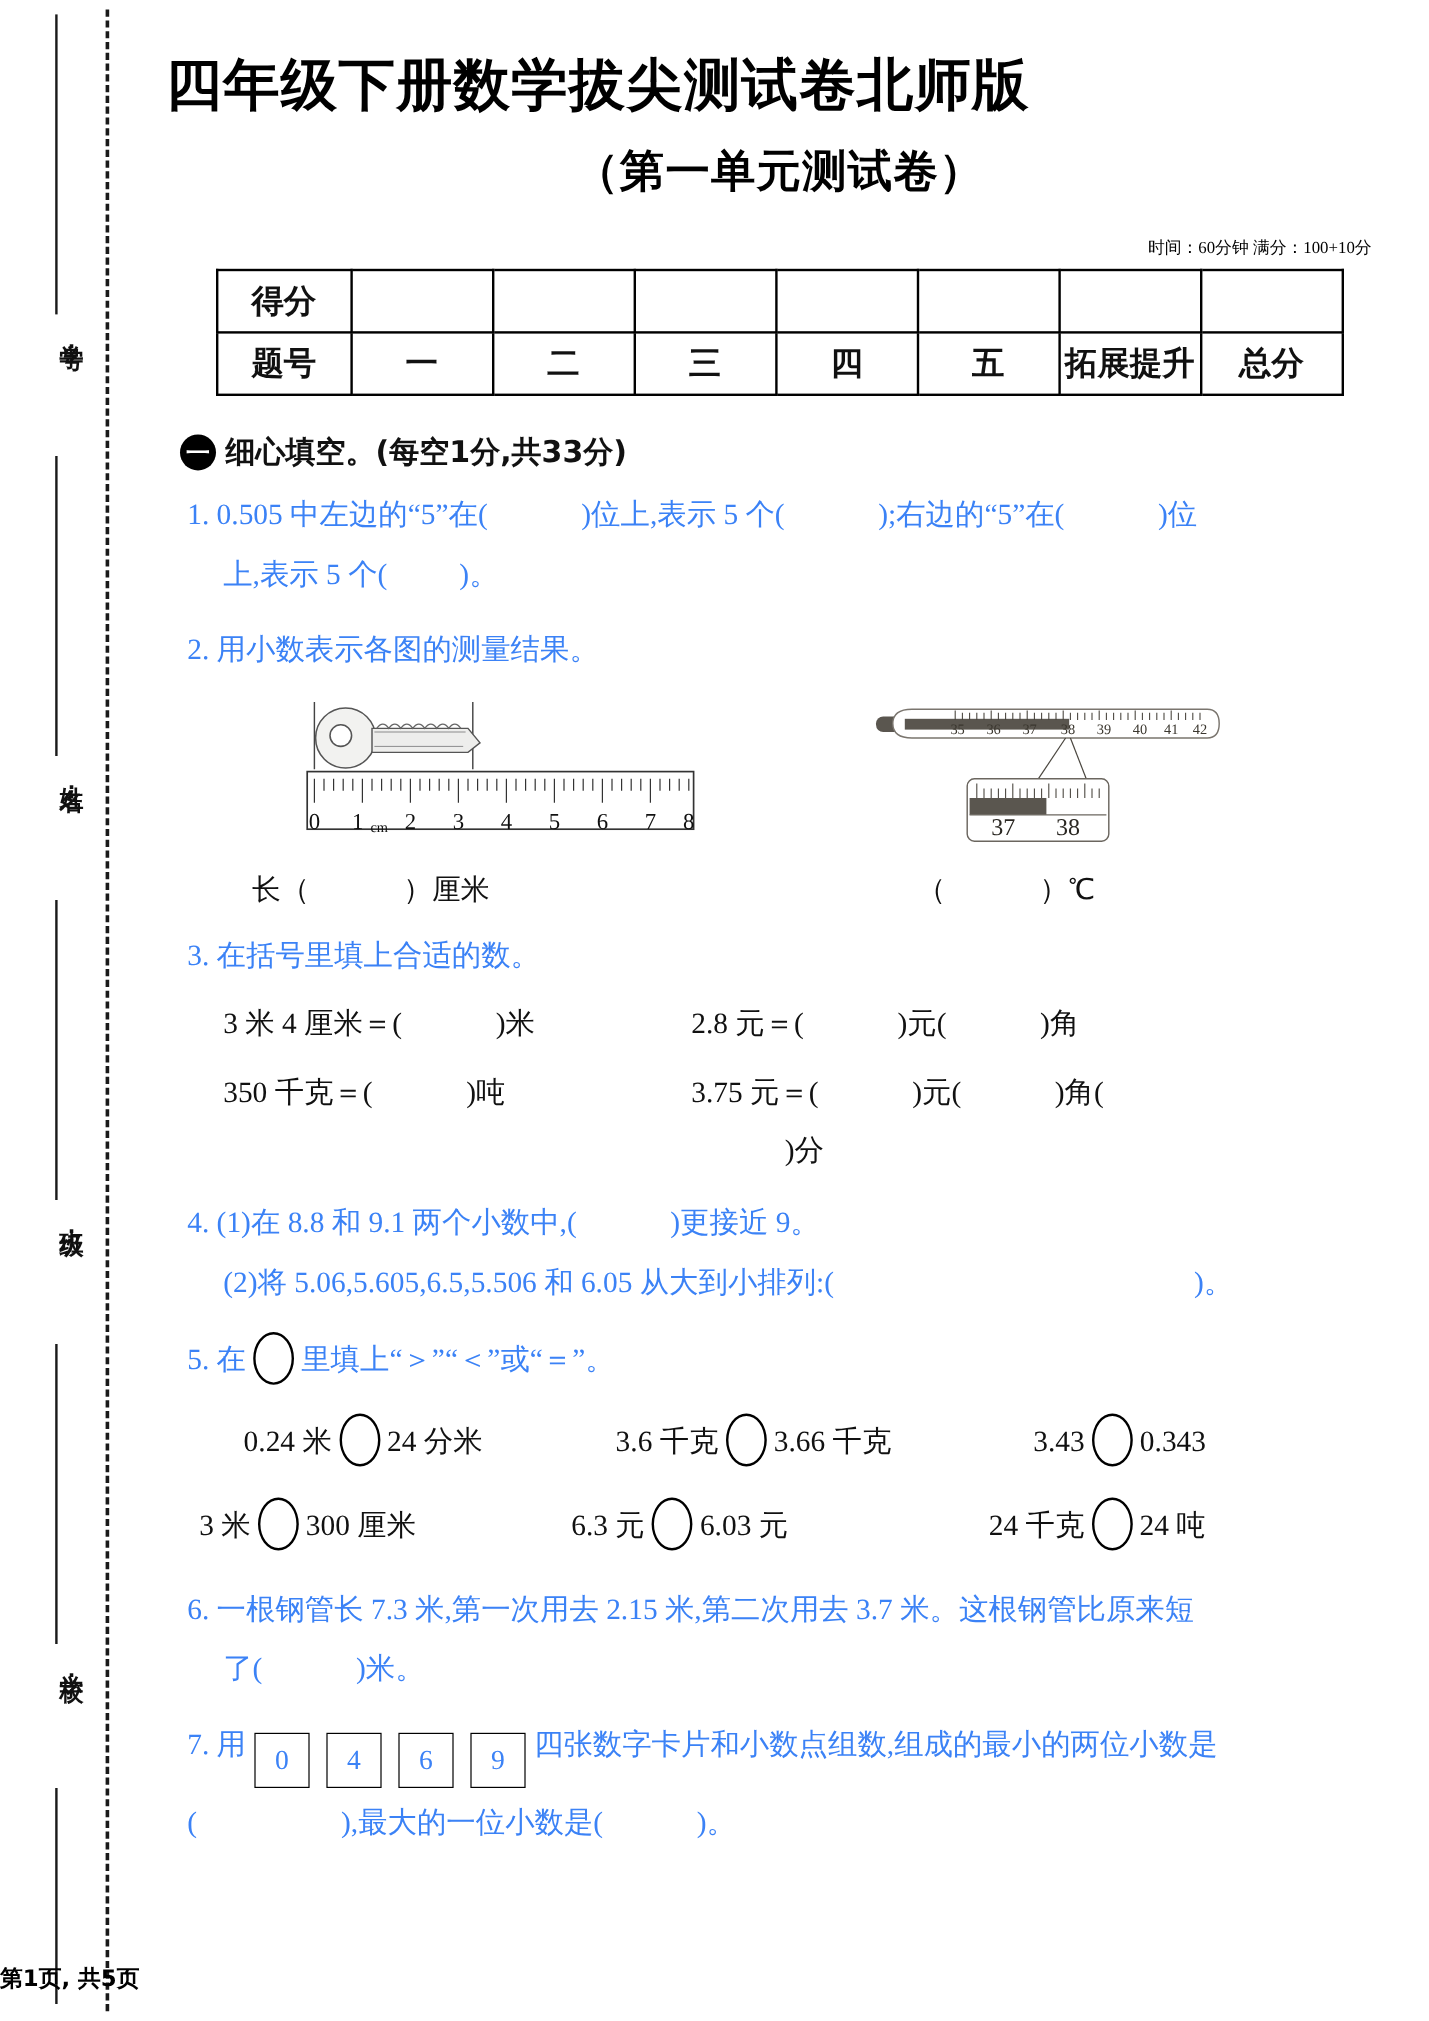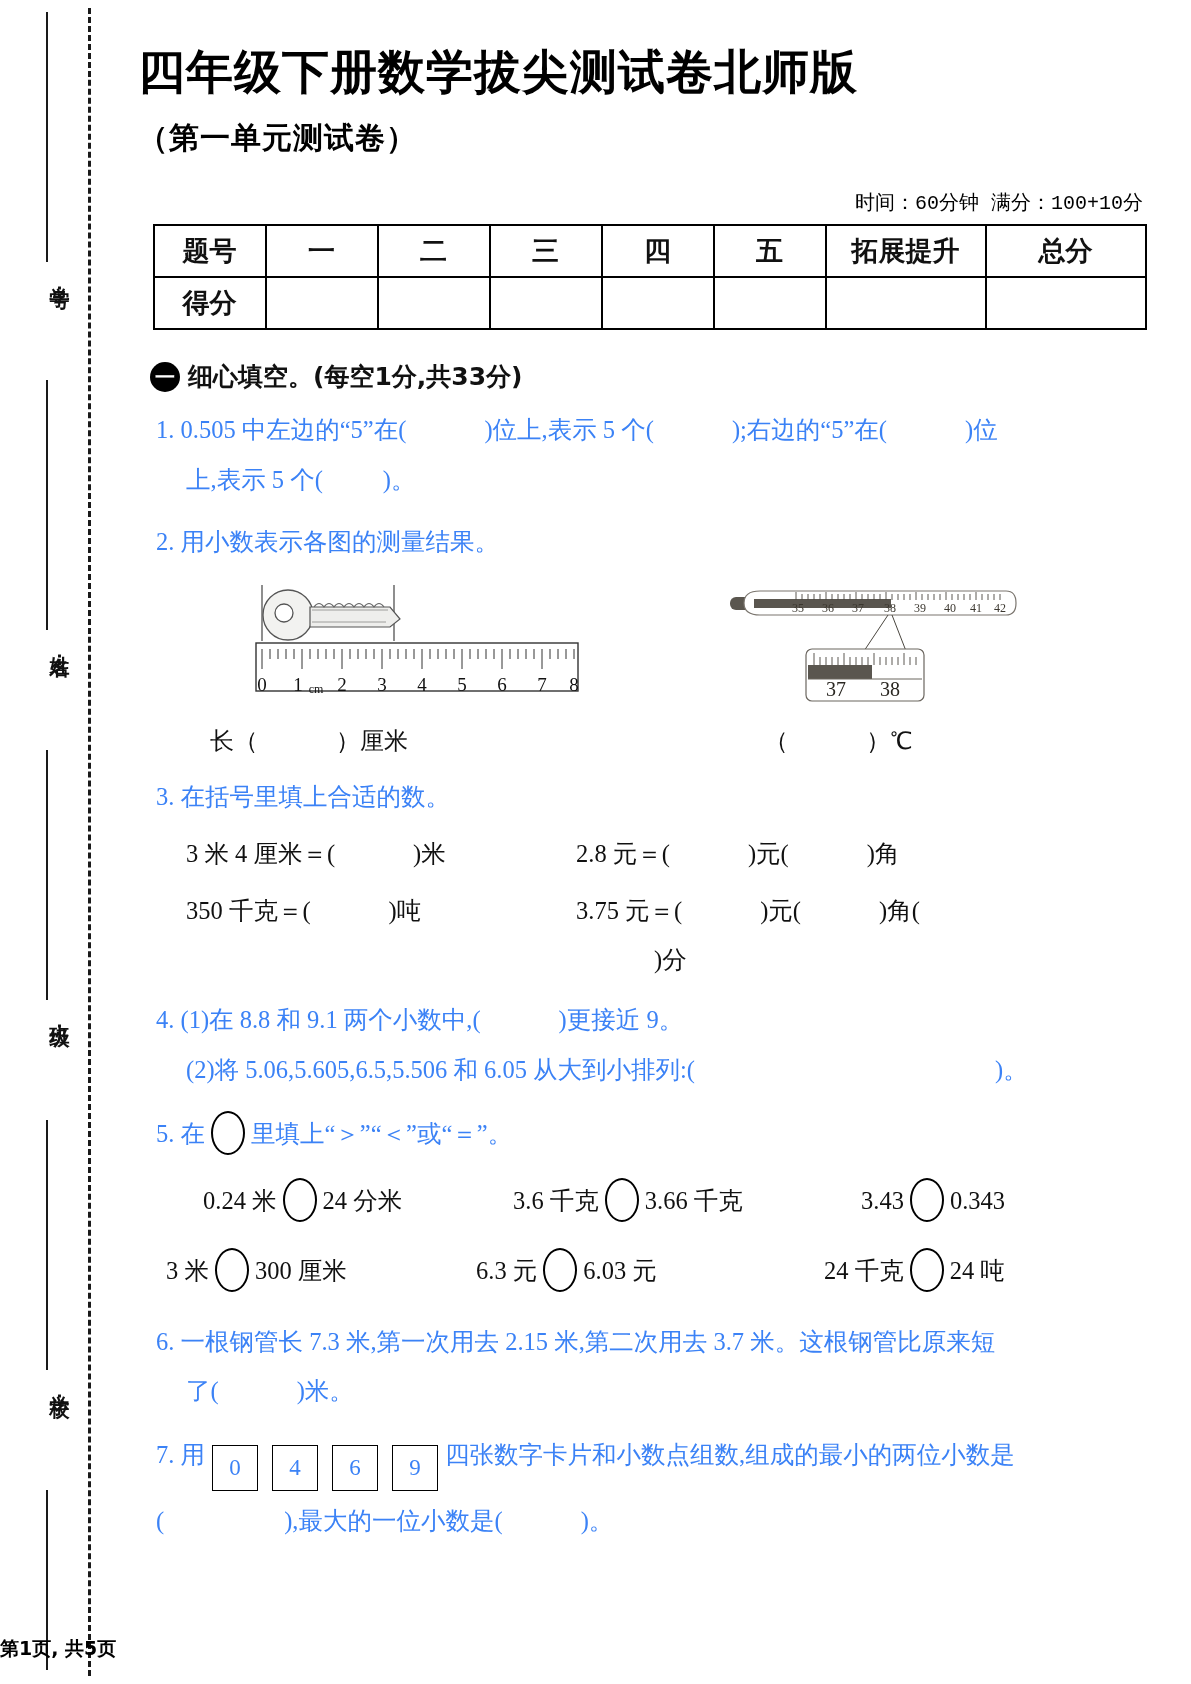--- a/index.html
+++ b/index.html
@@ -55,33 +55,33 @@
     text-align: left;
     font-family: "DejaVu Sans", sans-serif;
     font-weight: bold;
     font-size: 47px;
     letter-spacing: 1px;
     line-height: 1.28;
     margin: 14px 0 0 0;
     color: #000;
   }
   .subtitle {
-    text-align: left;
+    text-align: center;
     font-family: "DejaVu Sans", sans-serif;
     font-weight: bold;
-    font-size: 30px;
+    font-size: 37px;
     letter-spacing: 1px;
     margin: 16px 0 0 0;
     color: #000;
   }
 
   .meta-line {
     text-align: right;
-    font-family: Liberation Mono, monospace;
-    font-size: 20px;
+    font-family: Liberation Serif, serif;
+    font-size: 14px;
     margin: 30px 18px 8px 0;
     color: #000;
   }
 
   table.score {
     border-collapse: collapse;
     width: 940px;
     margin: 0 auto;
     table-layout: fixed;
   }
@@ -218,38 +218,38 @@
 <div class="page">
 
   <div class="title">四年级下册数学拔尖测试卷北师版</div>
   <div class="subtitle">（第一单元测试卷）</div>
 
   <div class="meta-line">时间：60分钟  满分：100+10分</div>
 
   <table class="score">
     <tbody>
         <tr>
+      <td class="lbl">得分</td>
+      <td></td>
+      <td></td>
+      <td></td>
+      <td></td>
+      <td></td>
+      <td></td>
+      <td></td>
+    </tr>
+    <tr>
       <td class="lbl">题号</td>
       <td class="num">一</td>
       <td class="num">二</td>
       <td class="num">三</td>
       <td class="num">四</td>
       <td class="num">五</td>
       <td class="wide">拓展提升</td>
       <td class="wide">总分</td>
-    </tr>
-    <tr>
-      <td class="lbl">得分</td>
-      <td></td>
-      <td></td>
-      <td></td>
-      <td></td>
-      <td></td>
-      <td></td>
-      <td></td>
     </tr>
   </tbody>
     </table>
 
   <div class="sec-head">
     <span class="sec-badge">一</span>
     <span>细心填空。(每空1分,共33分)</span>
   </div>
 
   <div class="q">

